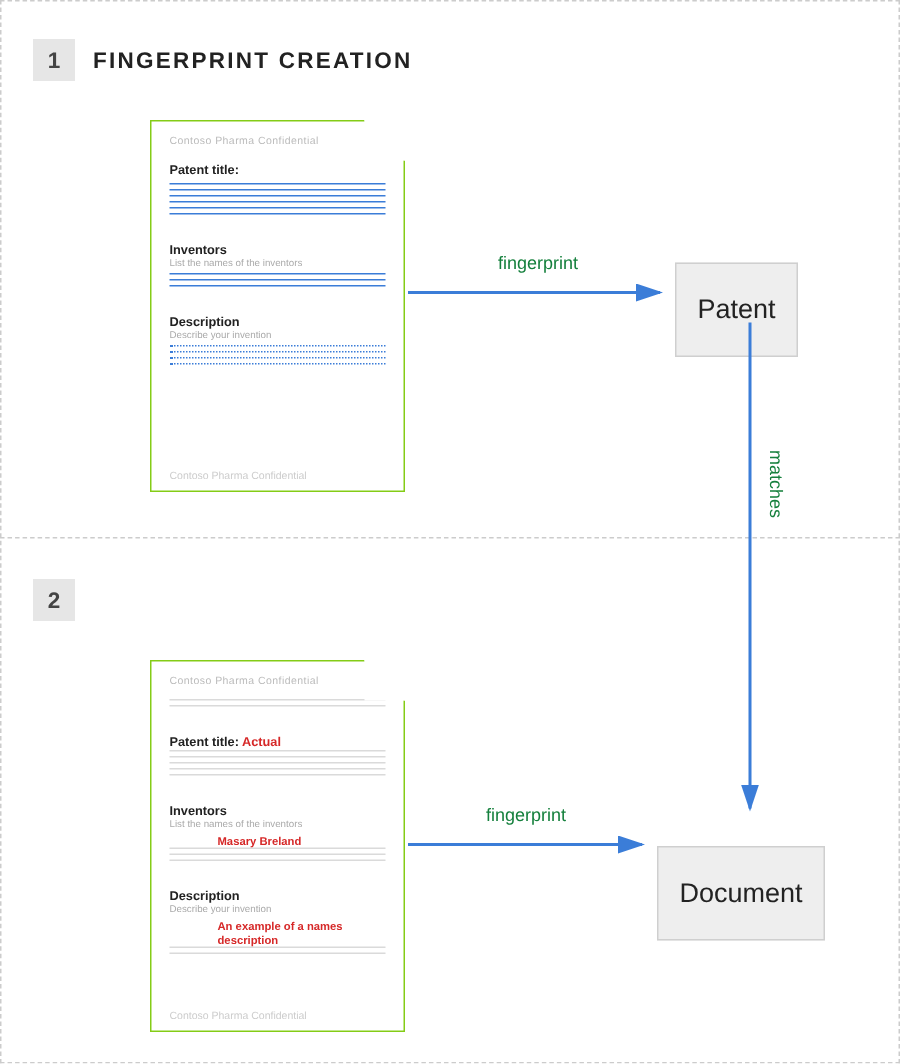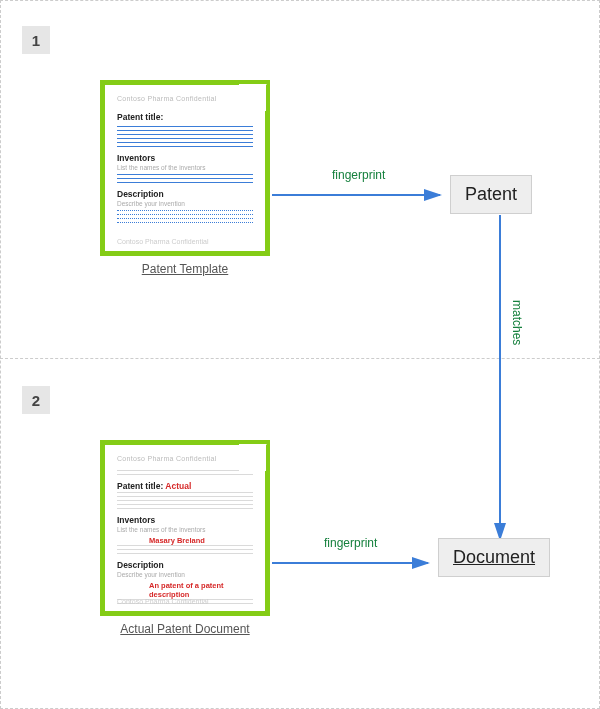--- a/index.html
+++ b/index.html
@@ -45,22 +45,22 @@
     text-transform: uppercase;
   }
   .doc-card {
     position: absolute;
     width: 170px;
     background: #fff;
   }
   .doc-paper {
     position: relative;
     width: 170px;
-    height: 176px;
-    border: 5px solid #84cc16;
+    height: 248px;
+    border: 1px solid #84cc16;
     background: #fff;
     padding: 10px 12px 8px 12px;
     font-size: 7px;
     color: #888;
   }
   .corner-fold {
     position: absolute;
     top: -1px; right: -1px;
     width: 26px; height: 26px;
     background: #fff;
@@ -94,21 +94,21 @@
   .doc-footer-text {
     position: absolute;
     bottom: 6px; left: 12px;
     font-size: 7px;
     color: #ccc;
   }
   .doc-section-title {
     font-size: 8.5px;
     font-weight: 700;
     color: #222;
-    margin-top: 6px;
+    margin-top: 18px;
     margin-bottom: 1px;
   }
   .doc-subtext {
     font-size: 6.5px;
     color: #aaa;
     margin-bottom: 3px;
   }
   .blue-line {
     height: 0;
     border-top: 1.5px solid #3b7dd8;
@@ -138,21 +138,21 @@
     text-align: center;
     font-size: 12px;
     color: #555;
     text-decoration: underline;
     margin-top: 6px;
   }
   .node-box {
     position: absolute;
     background: #eee;
     border: 1px solid #cfcfcf;
-    padding: 8px 14px;
+    padding: 20px 14px;
     font-size: 18px;
     color: #222;
   }
   .arrow-label {
     position: absolute;
     font-size: 12px;
     color: #15803d;
   }
   .arrow-label.vertical {
     writing-mode: vertical-rl;
@@ -164,20 +164,21 @@
   }
 </style>
 </head>
 <body>
 
 <div class="outer-border"></div>
 <div class="divider-line"></div>
 
 <div class="section-header" style="top:26px; left:22px;">
   <div class="step-num">1</div>
+  <div class="step-title">FINGERPRINT CREATION</div>
 </div>
 
 <div class="doc-card" style="top:80px; left:100px;">
   <div class="doc-paper">
     <div class="corner-fold"></div>
     <div class="doc-header-text">Contoso Pharma Confidential</div>
     <div class="doc-section-title" style="margin-top:10px;">Patent title:</div>
     <div style="height:3px"></div>
     <div class="blue-line"></div>
       <div class="blue-line"></div>
@@ -191,21 +192,20 @@
       <div class="blue-line"></div>
       <div class="blue-line"></div>
     <div class="doc-section-title">Description</div>
     <div class="doc-subtext">Describe your invention</div>
     <div class="blue-dotted"></div>
       <div class="blue-dotted"></div>
       <div class="blue-dotted"></div>
       <div class="blue-dotted"></div>
     <div class="doc-footer-text">Contoso Pharma Confidential</div>
   </div>
-  <div class="doc-label">Patent Template</div>
 </div>
 
 <div class="node-box" style="top:175px; left:450px;">Patent</div>
 
 <svg class="arrow" style="top:185px; left:272px; width:174px; height:20px;">
   <defs>
     <marker id="ah1" markerWidth="10" markerHeight="10" refX="8" refY="3" orient="auto">
       <path d="M0,0 L0,6 L9,3 z" fill="#3b7dd8"></path>
     </marker>
   </defs>
@@ -243,29 +243,28 @@
       <div class="gray-wave"></div>
       <div class="gray-wave"></div>
     <div class="doc-section-title">Inventors</div>
     <div class="doc-subtext">List the names of the inventors</div>
     <div class="red-text">Masary Breland</div>
     <div class="gray-wave"></div>
       <div class="gray-wave"></div>
       <div class="gray-wave"></div>
     <div class="doc-section-title">Description</div>
     <div class="doc-subtext">Describe your invention</div>
-    <div class="red-text">An patent of a patent description</div>
+    <div class="red-text">An example of a names description</div>
     <div class="gray-wave"></div>
       <div class="gray-wave"></div>
     <div class="doc-footer-text">Contoso Pharma Confidential</div>
   </div>
-  <div class="doc-label">Actual Patent Document</div>
-</div>
-
-<div class="node-box" style="top:538px; left:438px;text-decoration:underline;">Document</div>
+</div>
+
+<div class="node-box" style="top:564px; left:438px;">Document</div>
 
 <svg class="arrow" style="top:553px; left:272px; width:162px; height:20px;">
   <defs>
     <marker id="ah3" markerWidth="10" markerHeight="10" refX="8" refY="3" orient="auto">
       <path d="M0,0 L0,6 L9,3 z" fill="#3b7dd8"></path>
     </marker>
   </defs>
   <line x1="0" y1="10" x2="156" y2="10" stroke="#3b7dd8" stroke-width="2" marker-end="url(#ah3)"></line>
 </svg>
 <div class="arrow-label" style="top:536px; left:324px;">fingerprint</div>

